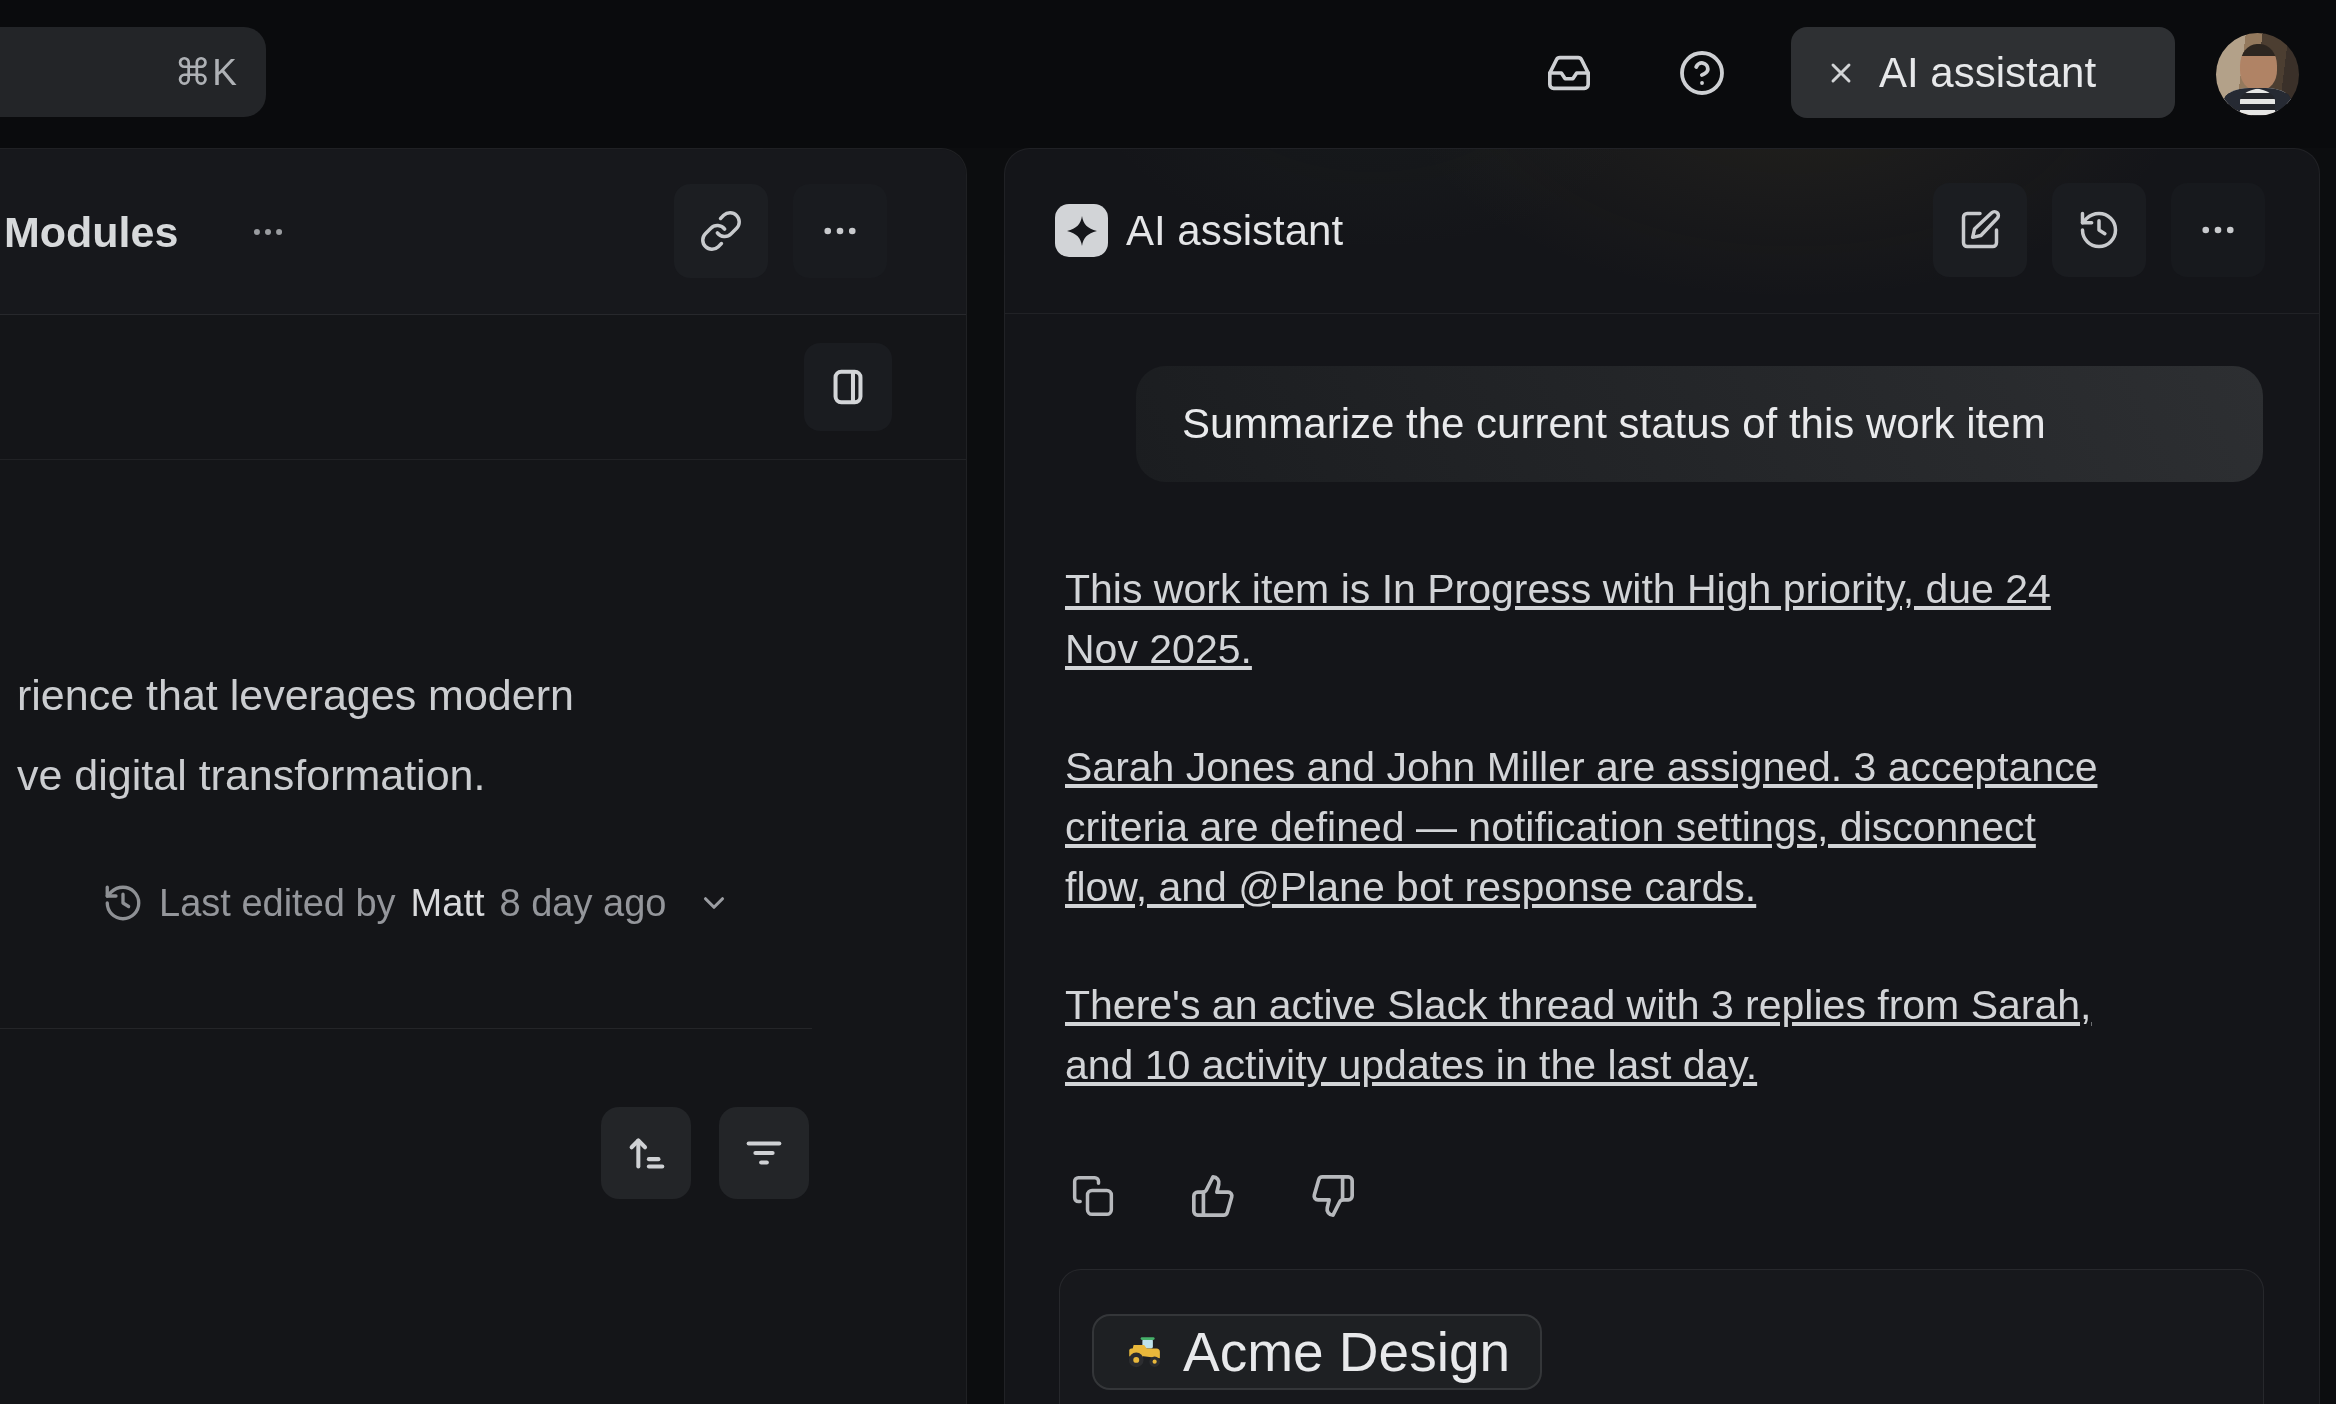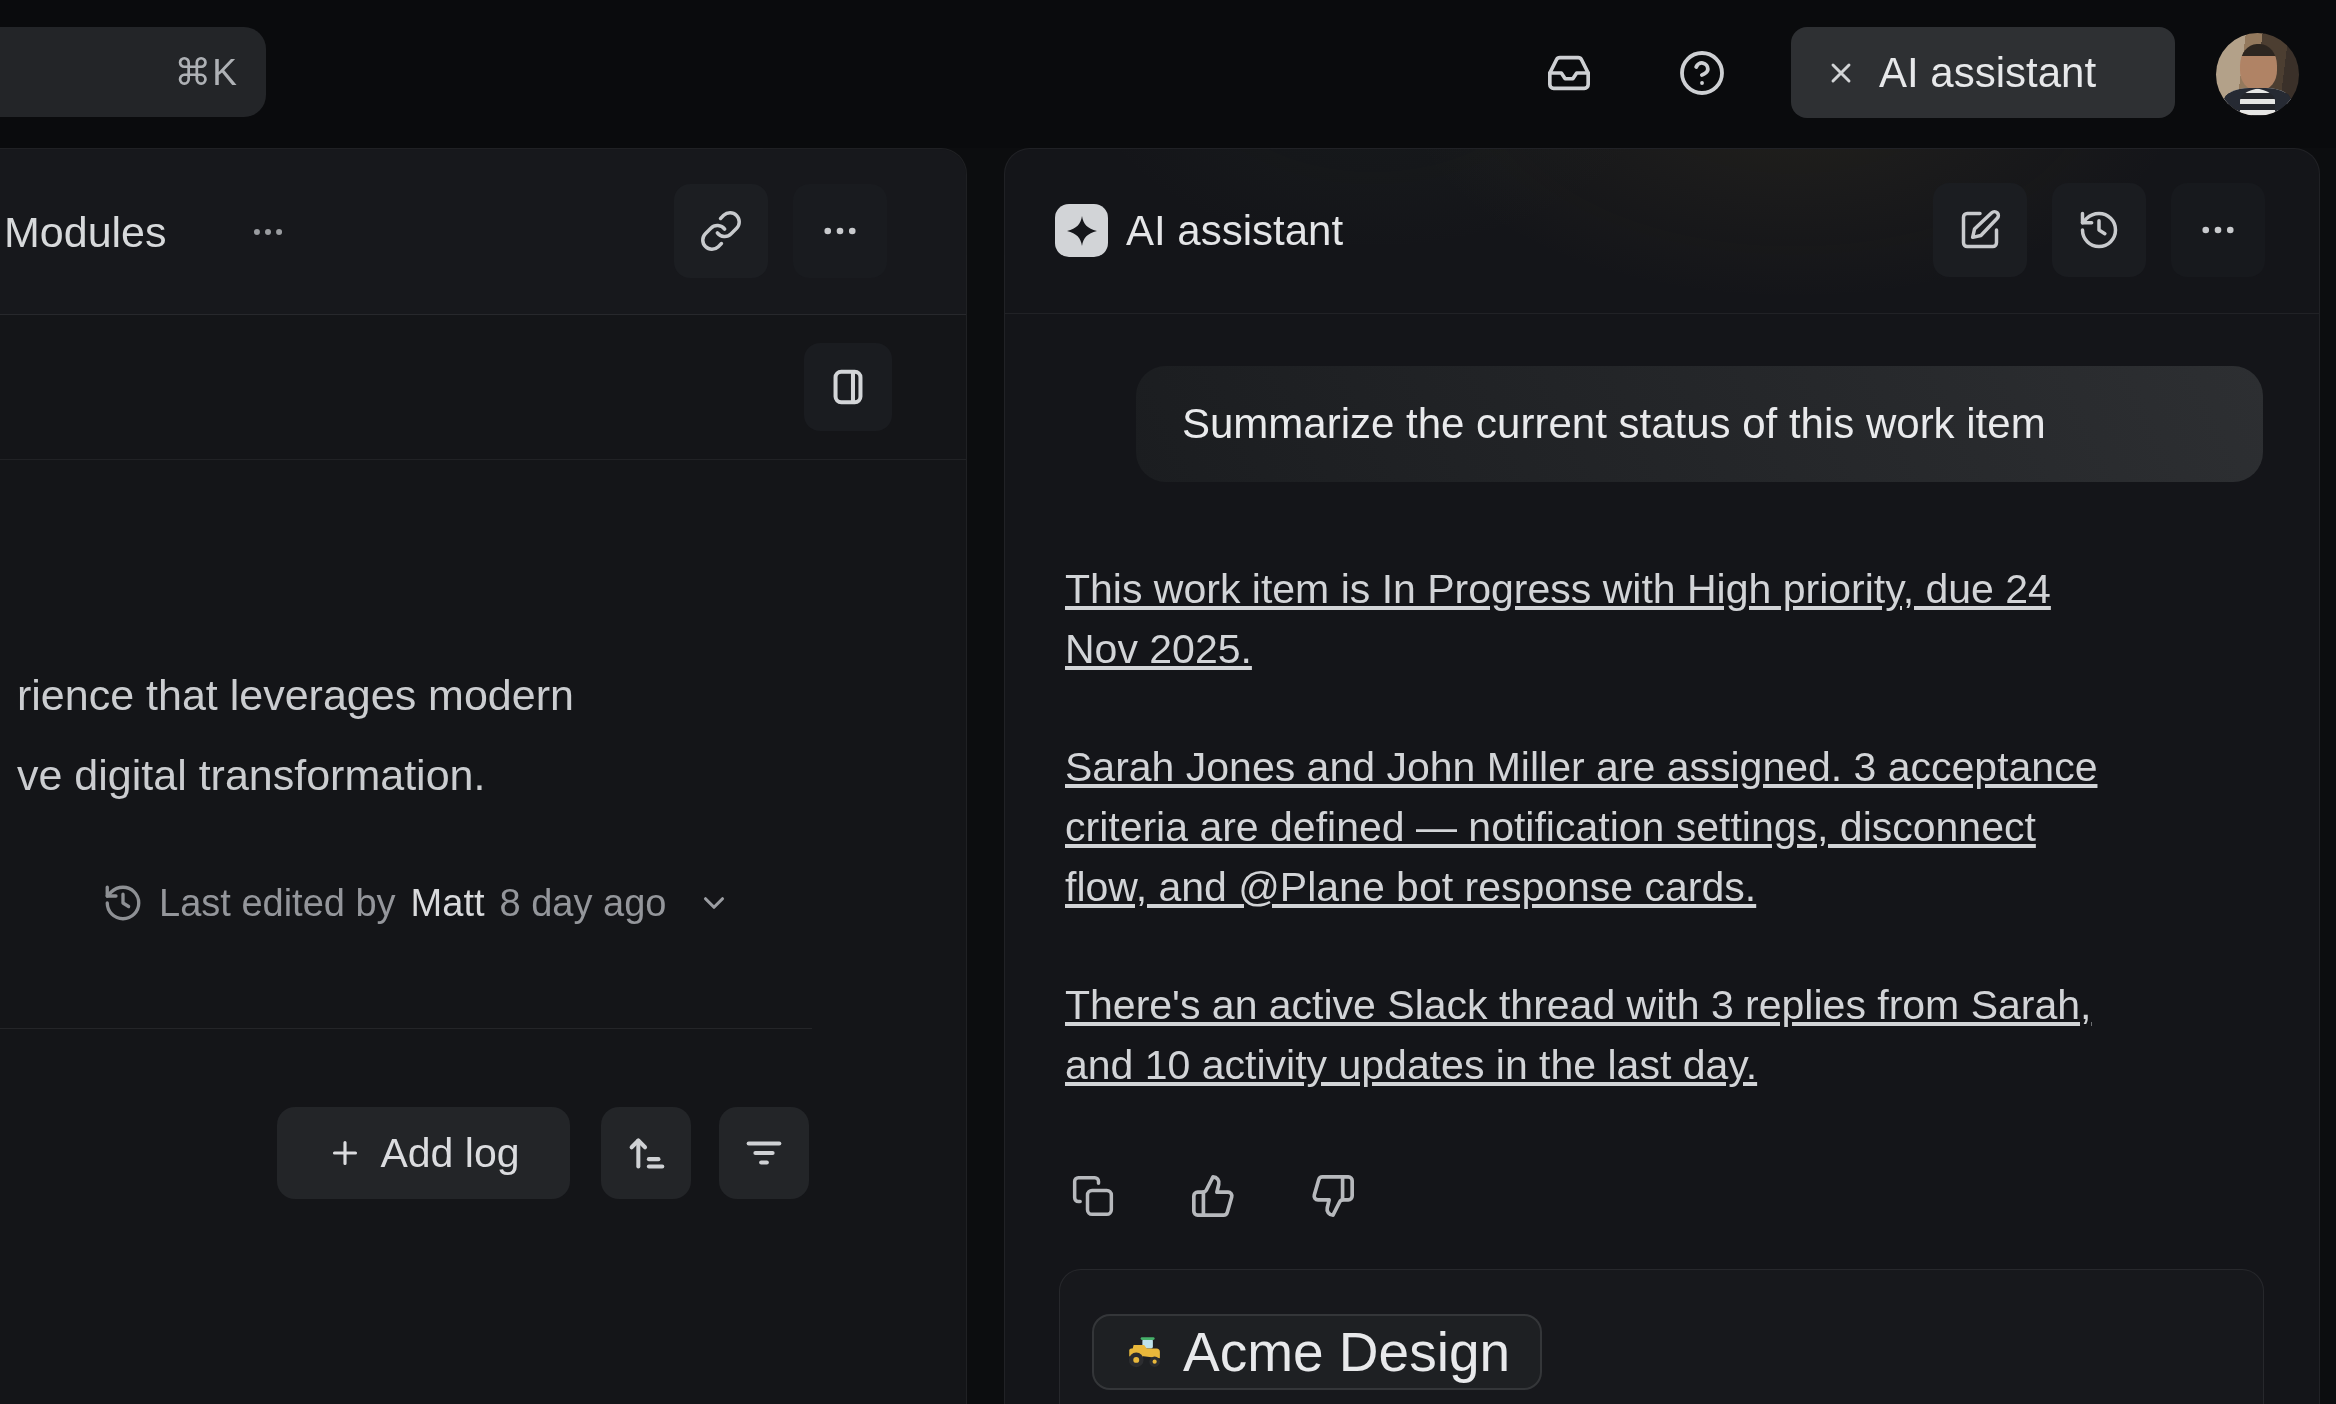--- a/index.html
+++ b/index.html
@@ -56,21 +56,21 @@
   
   .panel{position:absolute;top:148px;height:1256px;}
   .left-panel{
     left:0;width:966px;background:#141518;
     border-radius:0 26px 0 0;border-top:1px solid rgba(255,255,255,.05);border-right:1px solid rgba(255,255,255,.05);
   }
   .lp-header{
     position:absolute;left:0;top:0;right:0;height:165px;background:#17181c;
     border-radius:0 26px 0 0;border-bottom:1px solid rgba(255,255,255,.07);
   }
-  .lp-title{position:absolute;left:4px;top:50%;transform:translateY(-50%);font-size:43px;font-weight:400;color:#d7d9db;text-align:center;}
+  .lp-title{position:absolute;left:4px;top:50%;transform:translateY(-50%);font-size:43px;font-weight:700;color:#d7d9db;text-align:center;}
   .mini-dots{position:absolute;left:244px;top:50%;transform:translateY(-50%);width:48px;height:48px;display:flex;align-items:center;justify-content:center;color:#9a9ca0;background:none;border:none;cursor:pointer;}
   .sq-btn{
     position:absolute;width:94px;height:94px;border:none;border-radius:16px;cursor:pointer;
     display:flex;align-items:center;justify-content:center;color:#c8cacd;background:#1c1e22;
   }
   .lp-link{left:674px;top:35px;}
   .lp-more{left:793px;top:35px;background:#191b1f;}
   .lp-toolbar-divider{position:absolute;left:0;top:310px;right:0;height:1px;background:rgba(255,255,255,.06);}
   .lp-toggle{left:804px;top:194px;width:88px;height:88px;background:#1a1c20;color:#d3d5d8;}
   .lp-desc{
@@ -237,28 +237,20 @@
       <span class="t">8 day ago</span>
       <span class="chev">
         <svg class="icon" width="34" height="34" viewBox="0 0 24 24" style="stroke-width:2.2">
           <path d="m6 9 6 6 6-6"></path>
         </svg>
       </span>
     </div>
 
     <div class="lp-divider2"></div>
 
-    <button class="addlog-btn">
-      <span>
-        <svg class="icon" width="36" height="36" viewBox="0 0 24 24" style="stroke-width:2.1">
-          <path d="M12 5v14M5 12h14"></path>
-        </svg>
-      </span>
-      <span class="lbl">Add log</span>
-    </button>
 
     <button class="sq-btn lp-sort">
       <span>
         <svg class="icon" width="46" height="46" viewBox="0 0 24 24" style="stroke-width:2.1">
           <path d="M8 19V5.5"></path>
           <path d="m4.5 9 3.5-3.5L11.5 9"></path>
           <path d="M13.5 15.2h5"></path>
           <path d="M13.5 19h7"></path>
         </svg>
       </span>

